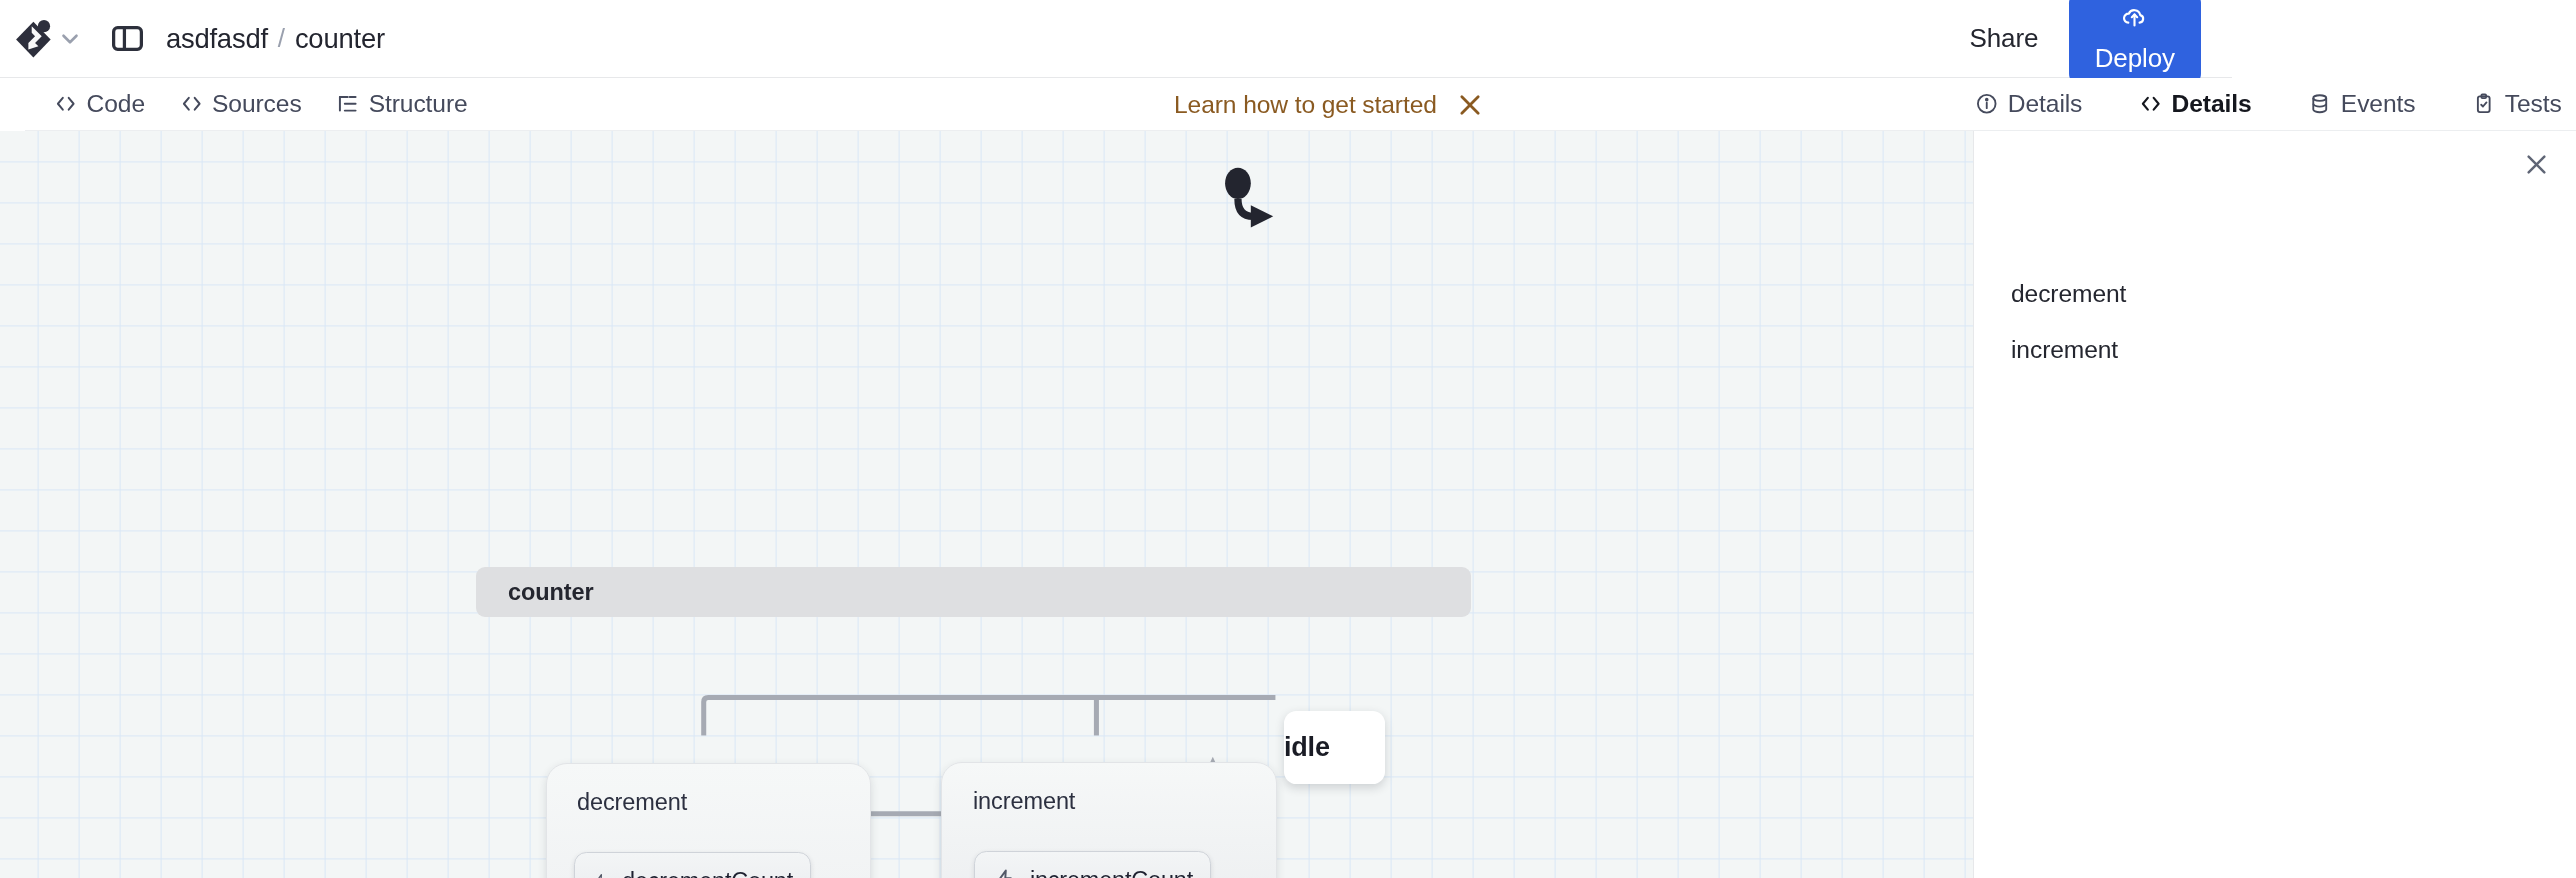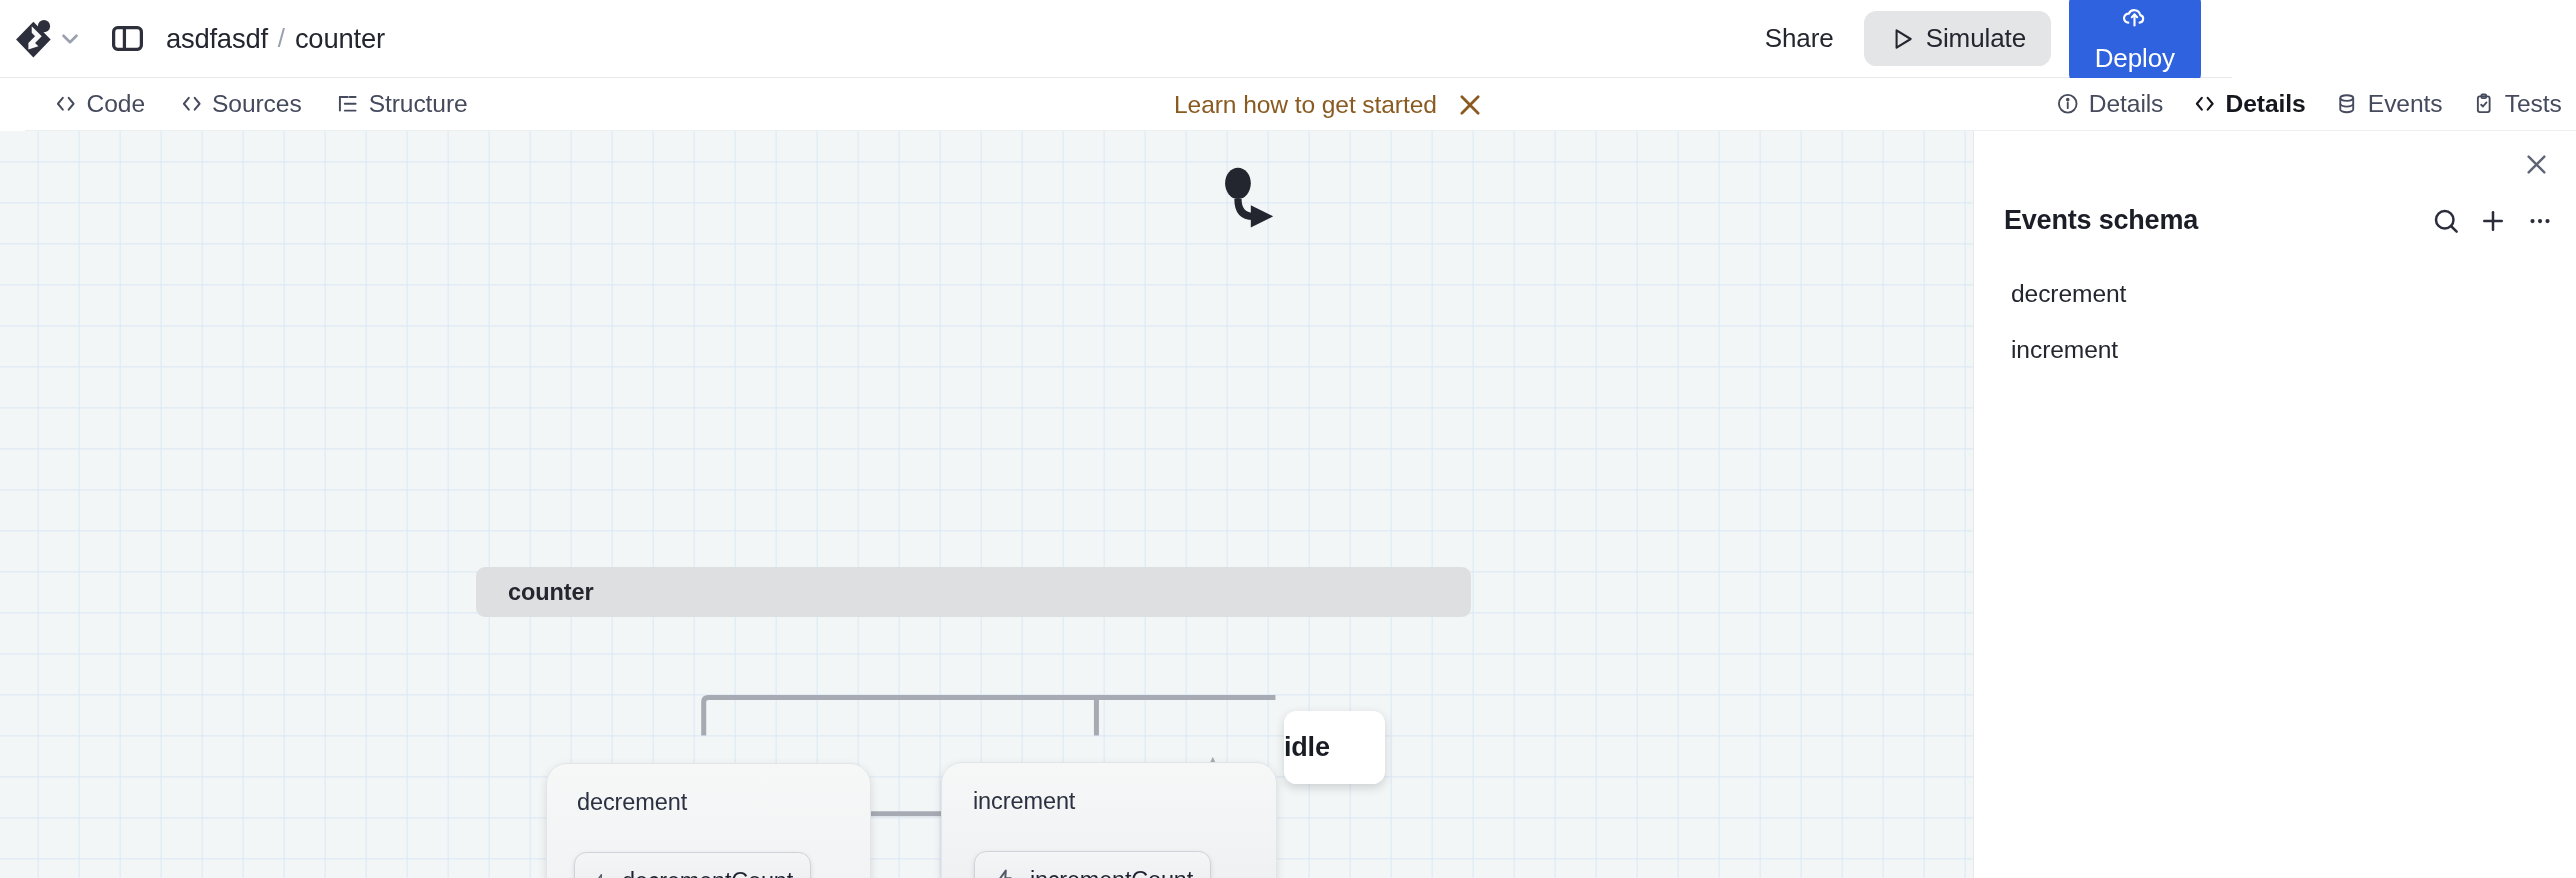--- a/index.html
+++ b/index.html
@@ -68,21 +68,21 @@
     position: absolute; left: 1149px; top: 0; height: 53px;
     display: flex; align-items: center; gap: 19px;
   }
   .banner-link {
     font-size: 24.6px; color: #8a5a21; background: none; border: none;
     cursor: pointer; font-weight: normal; font-family: inherit; letter-spacing: -0.1px;
   }
   .banner-close { width: 28px; height: 28px; cursor: pointer; }
 
   .tool-group-right {
-    margin-left: auto; display: flex; align-items: center; margin-right: 26px; gap: 3px;
+    margin-left: auto; display: flex; align-items: center; margin-right: 26px; gap: 30px;
   }
 
   
   .canvas {
     position: absolute; left: 0; top: 131px; width: 1973px; height: 748px;
     background-color: #f3f6f6;
     background-image:
       linear-gradient(to right, #d9e7f6 1.1px, transparent 1.1px),
       linear-gradient(to bottom, #d9e7f6 1.1px, transparent 1.1px);
     background-size: 41px 41px;
@@ -172,26 +172,20 @@
     </svg>
 
     <div class="breadcrumb">
       <span>asdfasdf</span>
       <span class="crumb-sep">/</span>
       <span>counter</span>
     </div>
 
     <div class="topbar-right">
       <button class="share-btn">Share</button>
-      <button class="simulate-btn">
-        <svg width="26" height="26" viewBox="0 0 24 24" fill="none" stroke="#24262f" stroke-width="1.9" stroke-linejoin="round">
-          <polygon points="7 4 20 12 7 20"></polygon>
-        </svg>
-        <span>Simulate</span>
-      </button>
       <button class="deploy-btn">
         <svg width="27" height="27" viewBox="0 0 24 24" fill="none" stroke="#ffffff" stroke-width="1.9" stroke-linecap="round" stroke-linejoin="round">
           <path d="M6.5 17.5a4 4 0 0 1 .4-8 5.4 5.4 0 0 1 10.2 1.3 3.4 3.4 0 0 1-.6 6.7"></path>
           <polyline points="9.6 12.6 12 10.2 14.4 12.6"></polyline>
           <line x1="12" y1="10.2" x2="12" y2="20"></line>
         </svg>
         <span>Deploy</span>
       </button>
     </div>
   </div>
@@ -315,38 +309,20 @@
       <span class="idle-label">idle</span>
     </div>
   </div>
 
   <div class="rightpanel">
     <svg class="panel-close" viewBox="0 0 24 24" fill="none" stroke="#5f6575" stroke-width="2" stroke-linecap="round">
       <line x1="5.5" y1="5.5" x2="18.5" y2="18.5"></line>
         <line x1="18.5" y1="5.5" x2="5.5" y2="18.5"></line>
     </svg>
 
-    <div class="panel-head">
-      <span class="panel-title">Events schema</span>
-      <div class="panel-head-actions">
-        <svg class="panel-icon-btn" viewBox="0 0 24 24" fill="none" stroke="#2b2e3a" stroke-width="2" stroke-linecap="round">
-          <circle cx="11" cy="11" r="7"></circle>
-            <line x1="16.2" y1="16.2" x2="20.5" y2="20.5"></line>
-        </svg>
-        <svg class="panel-icon-btn" viewBox="0 0 24 24" fill="none" stroke="#2b2e3a" stroke-width="2" stroke-linecap="round">
-          <line x1="12" y1="5" x2="12" y2="19"></line>
-            <line x1="5" y1="12" x2="19" y2="12"></line>
-        </svg>
-        <svg class="panel-icon-btn" viewBox="0 0 24 24" fill="#2b2e3a">
-          <circle cx="6" cy="12" r="1.7"></circle>
-            <circle cx="12" cy="12" r="1.7"></circle>
-            <circle cx="18" cy="12" r="1.7"></circle>
-        </svg>
-      </div>
-    </div>
 
     <div class="event-list">
       <div class="event-item">
         <span>decrement</span>
       </div>
       <div class="event-item">
         <span>increment</span>
       </div>
     </div>
   </div>

